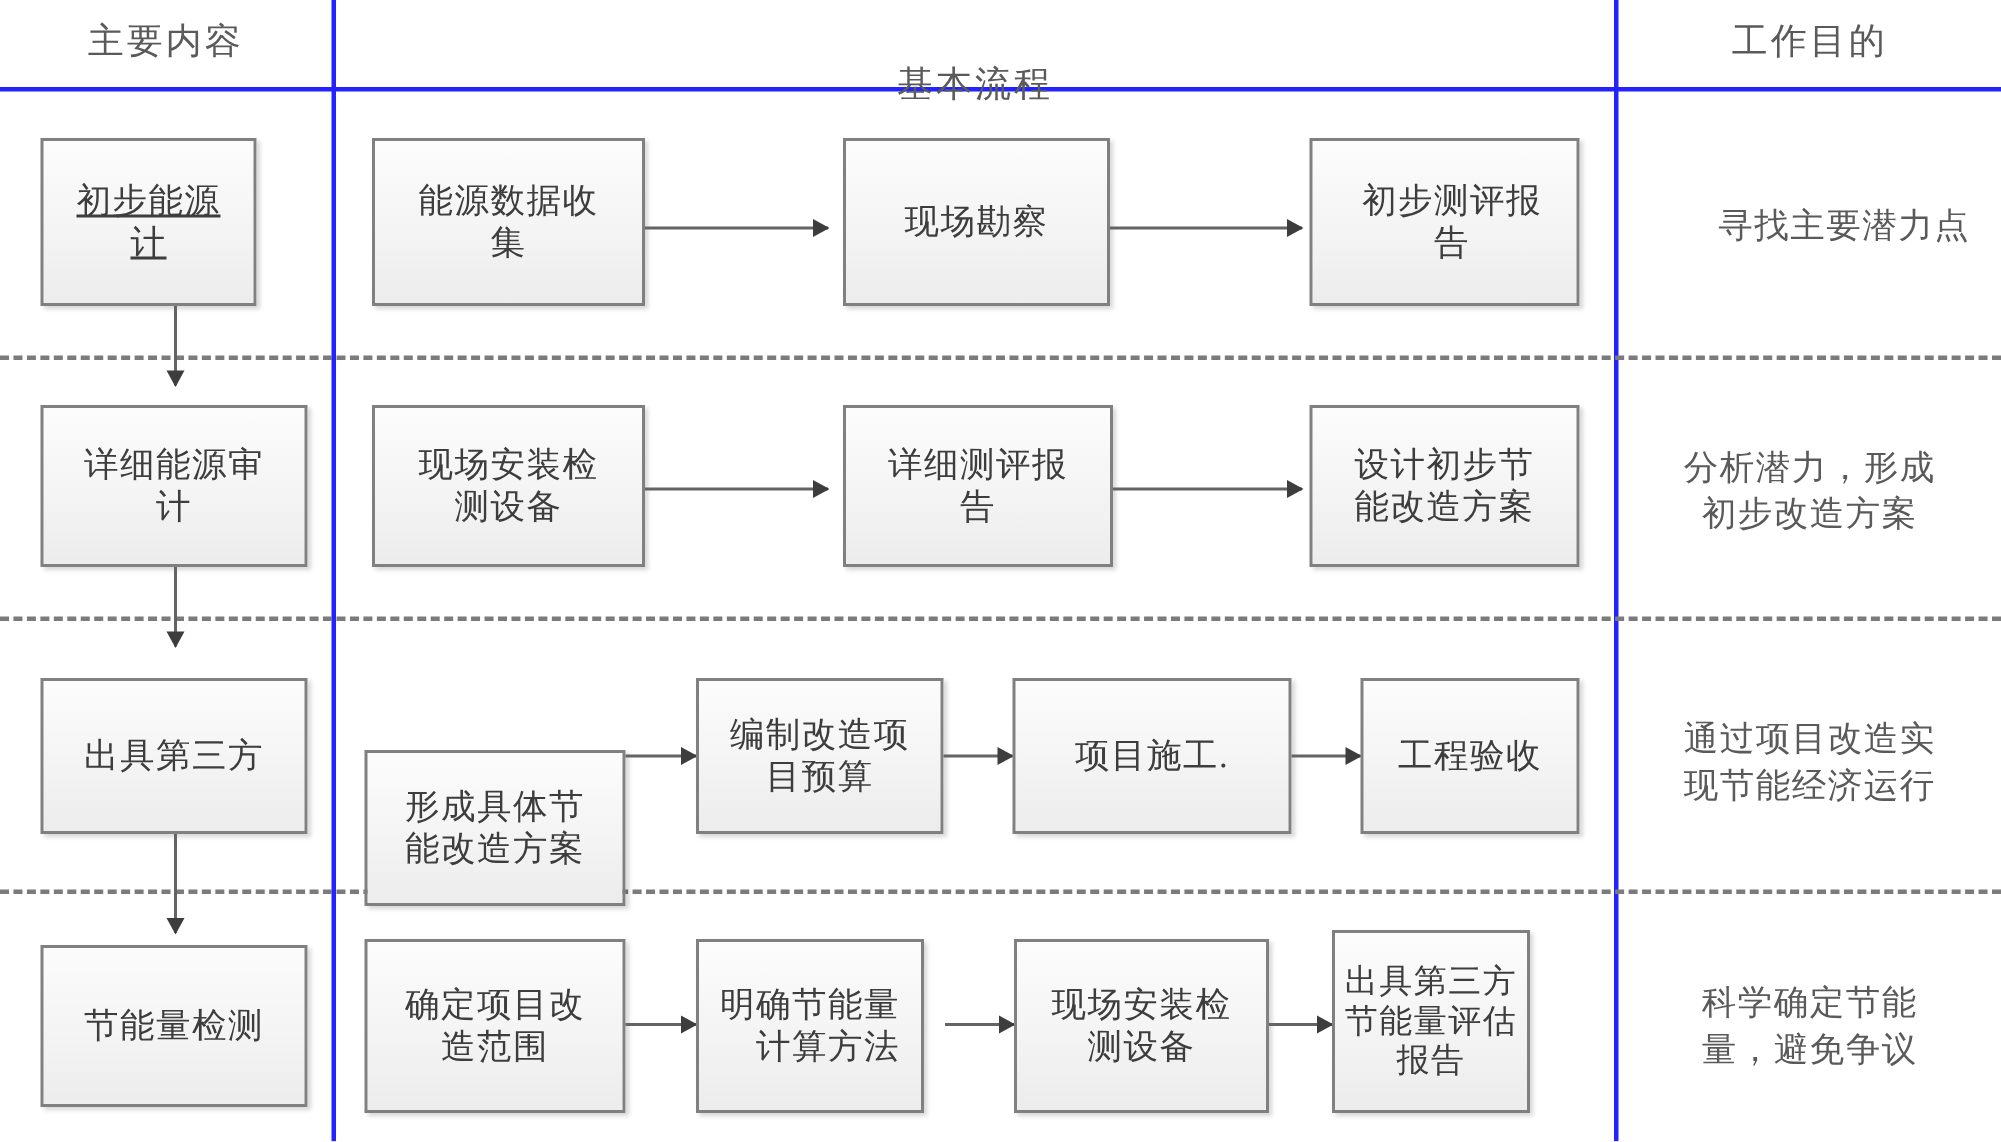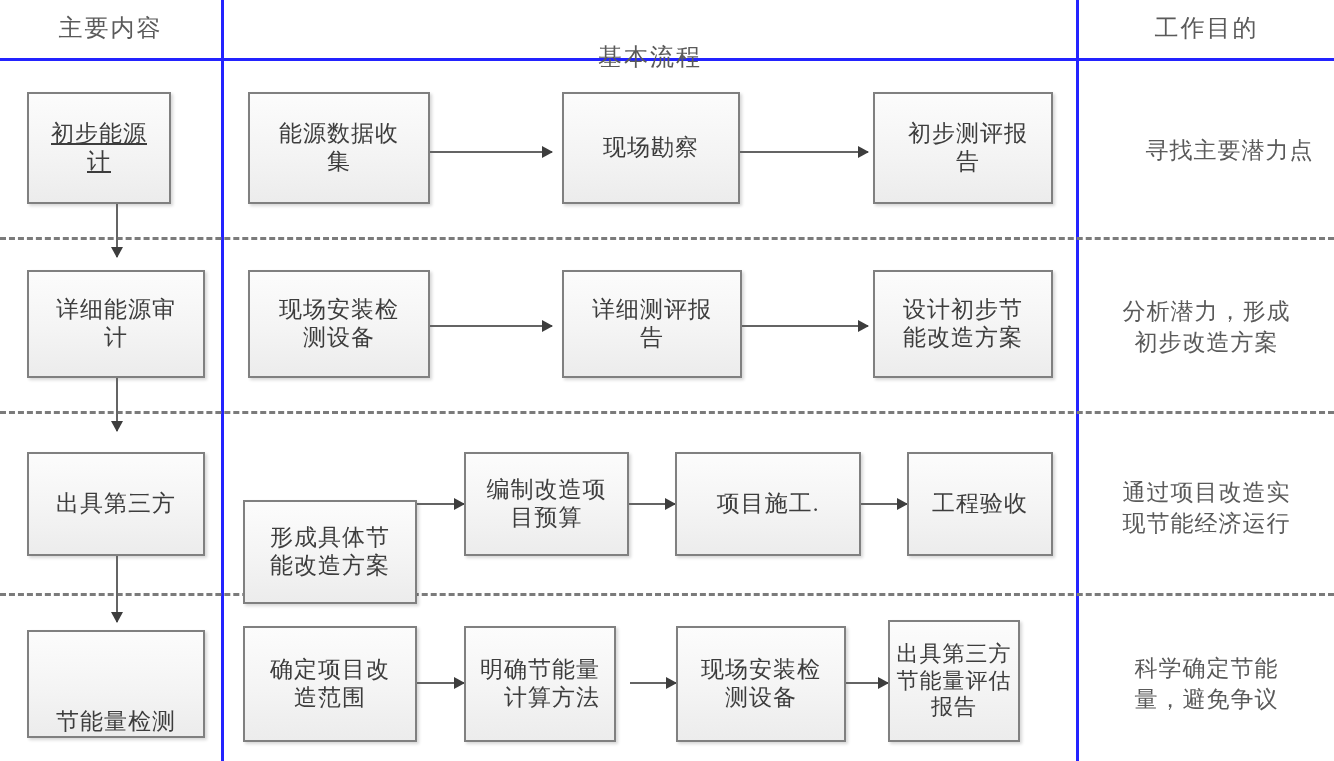--- a/index.html
+++ b/index.html
@@ -208,21 +208,21 @@
   </div>
   <div class="arrow-h" style="left:861px; top:503px; width:46px;"></div>
 
   <div class="node" style="left:907px; top:452px; width:146px; height:104px;">
     <span class="txt">工程验收</span>
   </div>
 
   <div class="purpose" style="left:1079px; top:477px; width:255px;">通过项目改造实
 现节能经济运行</div>
 
-  <div class="node" style="left:27px; top:630px; width:178px; height:108px;align-items:flex-end;">
+  <div class="node" style="left:27px; top:630px; width:178px; height:108px;">
     <span class="txt">节能量检测</span>
   </div>
 
   <div class="node" style="left:243px; top:626px; width:174px; height:116px;">
     <span class="txt">确定项目改
 造范围</span>
   </div>
   <div class="arrow-h" style="left:417px; top:682px; width:47px;"></div>
 
   <div class="node" style="left:464px; top:626px; width:152px; height:116px;text-align:right;">

